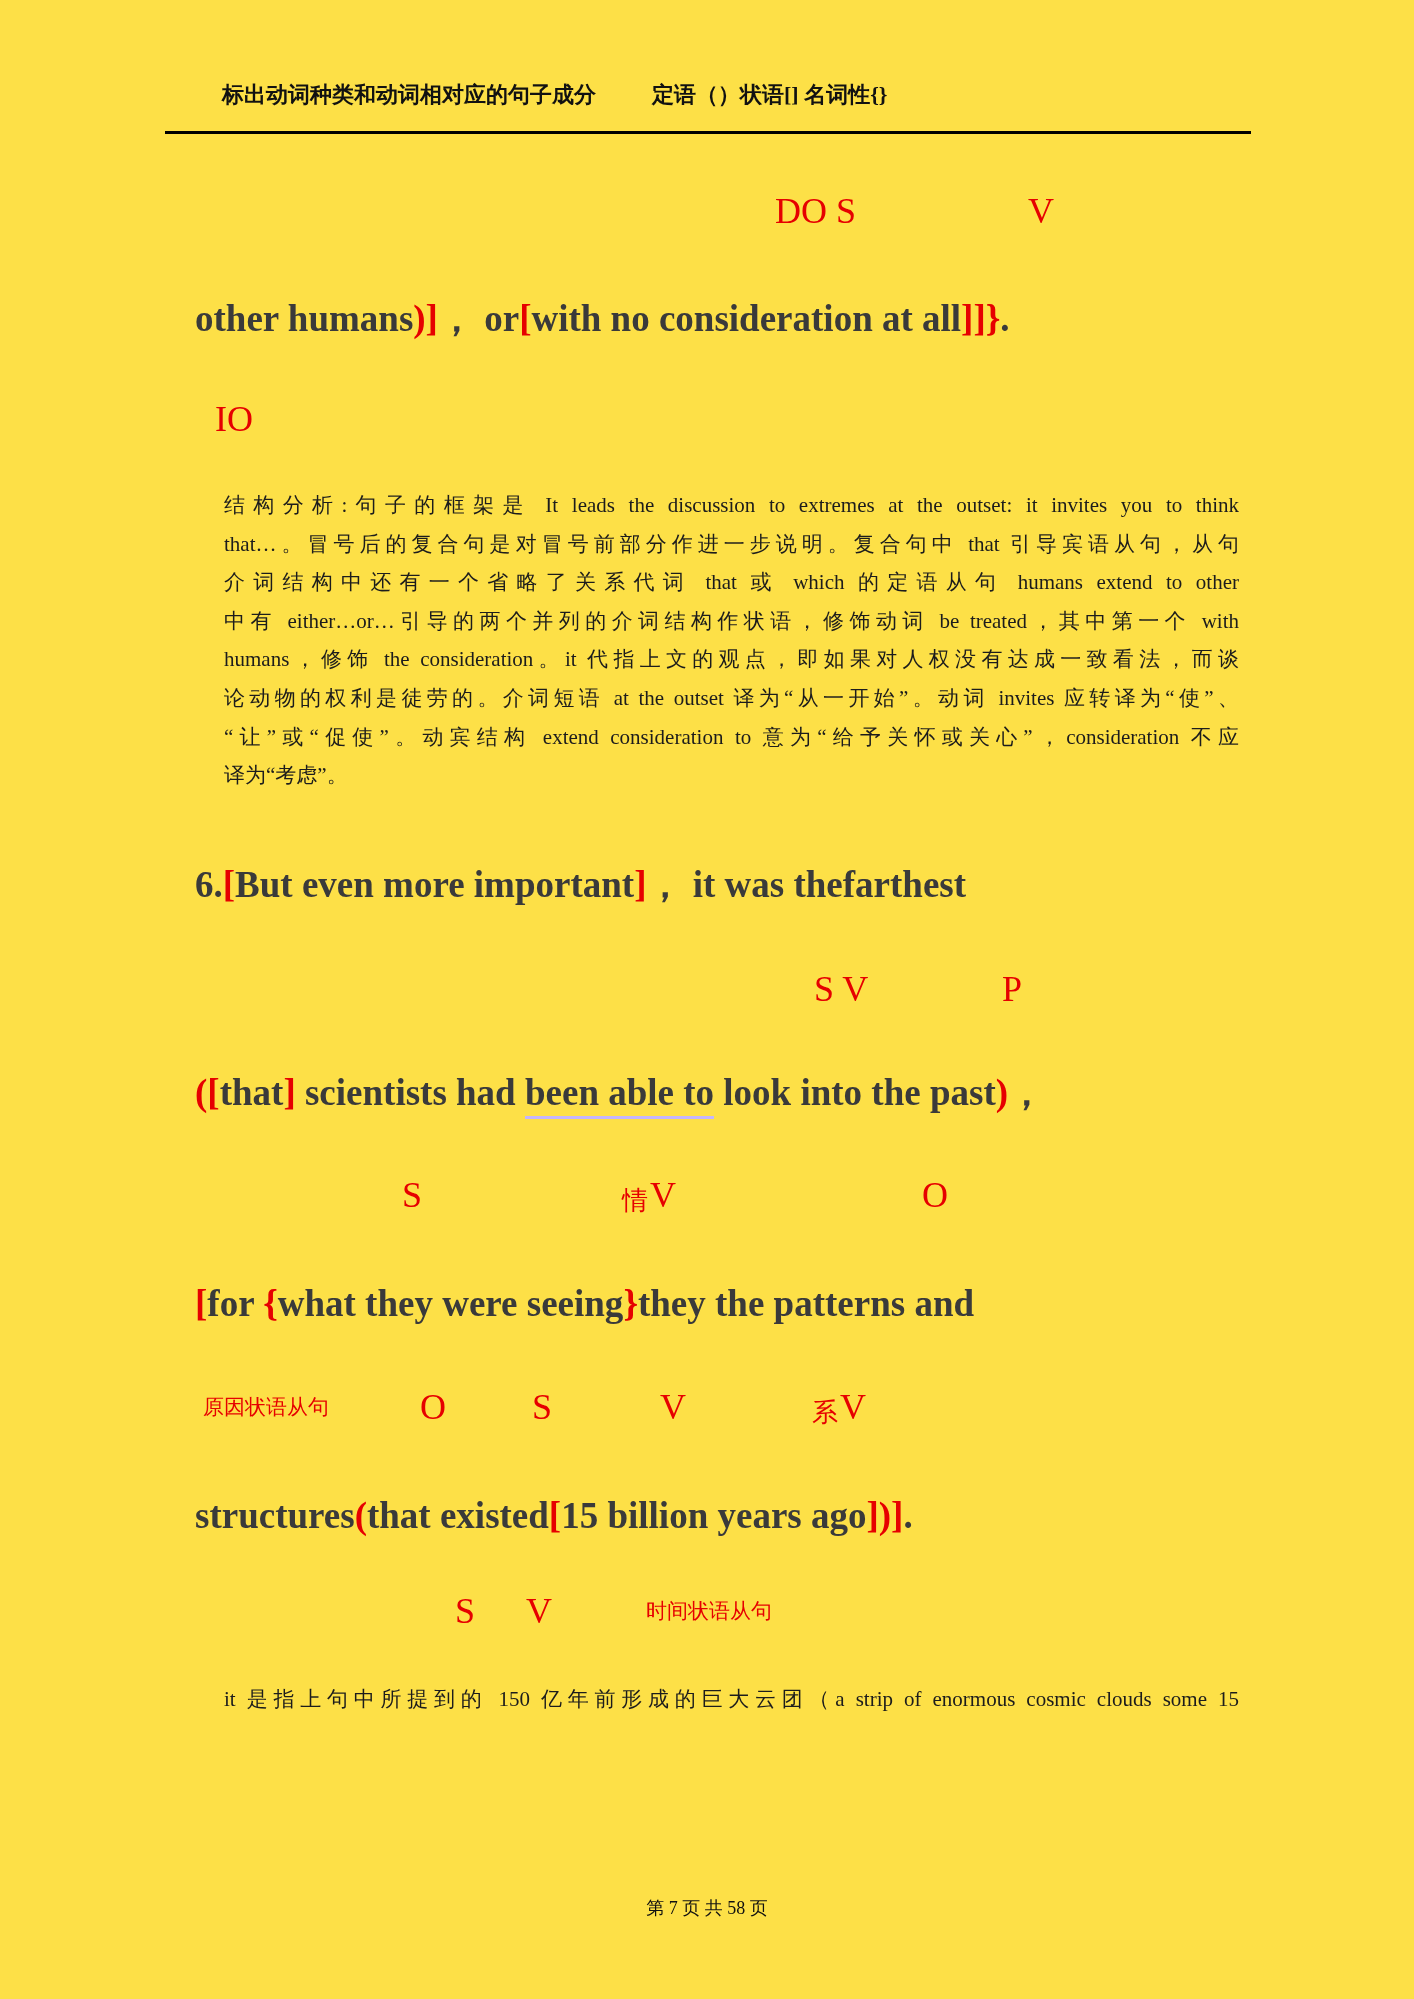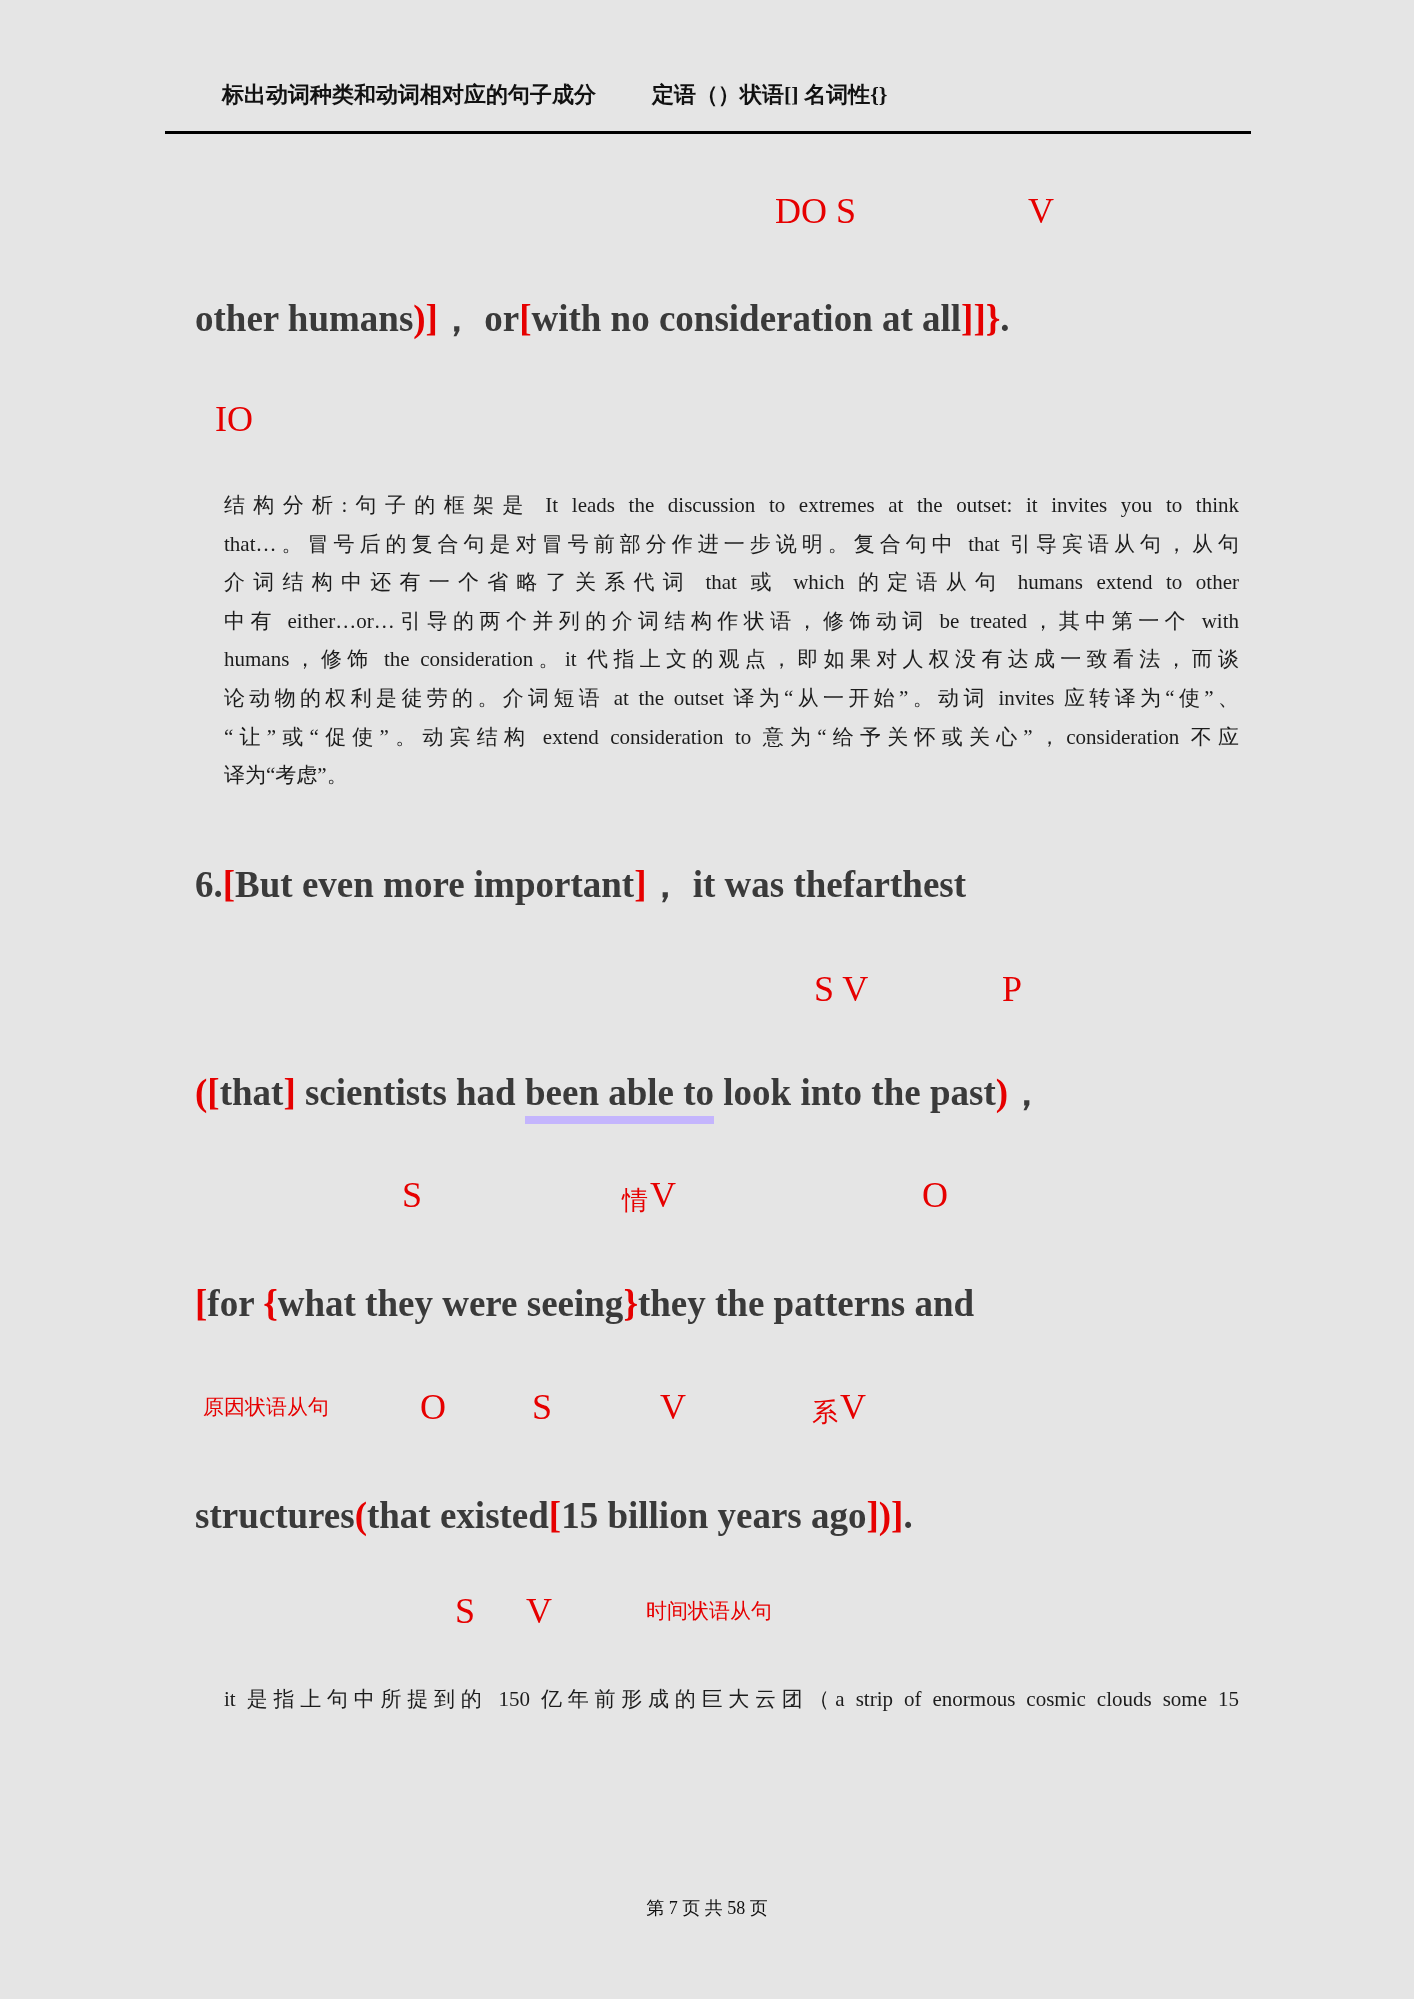--- a/index.html
+++ b/index.html
@@ -1,36 +1,36 @@
 <!DOCTYPE html>
 <html><head>
 <meta charset="utf-8">
 <style>
   html,body{margin:0;padding:0;background:#ffffff;}
   .page{
     position:relative;
     width:1414px;height:1999px;
-    background:#e5e5e5;
+    background:#fde047;
     font-family:"Liberation Serif", serif;
     overflow:hidden;
   }
   
   .hdr-left{position:absolute;left:222px;top:80px;font-size:22px;font-weight:bold;color:#111;white-space:pre;}
   .hdr-right{position:absolute;left:652px;top:80px;font-size:22px;font-weight:bold;color:#111;white-space:pre;}
   .rule{position:absolute;left:165px;top:131px;width:1086px;height:0;border-top:3px solid #000;}
   
   .anno{position:absolute;left:0;width:1414px;height:50px;color:#e60000;font-size:36px;font-weight:400;}
   .anno .it{position:absolute;top:0;white-space:pre;}
   .anno .it.small{font-size:26px;top:9px;}
   .anno .it.label{font-size:21px;top:7px;}
   
   .sent{position:absolute;left:195px;font-size:37px;font-weight:bold;white-space:pre;letter-spacing:0;}
   .sg-b{color:#3a3a3a;}
   .sg-r{color:#e60000;}
-  .sg-u{color:#3a3a3a;border-bottom:8px solid #c4b5fd;padding-bottom:3px;}
+  .sg-u{color:#3a3a3a;border-bottom:3px solid #c4b5fd;padding-bottom:3px;}
   
   .para{position:absolute;left:195px;width:1044px;color:#1c1c1c;font-size:21px;}
   .para .ln{height:38.6px;line-height:38.6px;text-align:justify;text-align-last:justify;overflow:hidden;margin-left:29px;}
   .para .ln.last{text-align-last:left;}
   .para.wide .ln{height:55px;line-height:55px;}
   
   #anno-0{top:190px;}
   #sent-0{top:294px;}
   #anno-1{top:398px;}
   #para-0{top:486px;}

